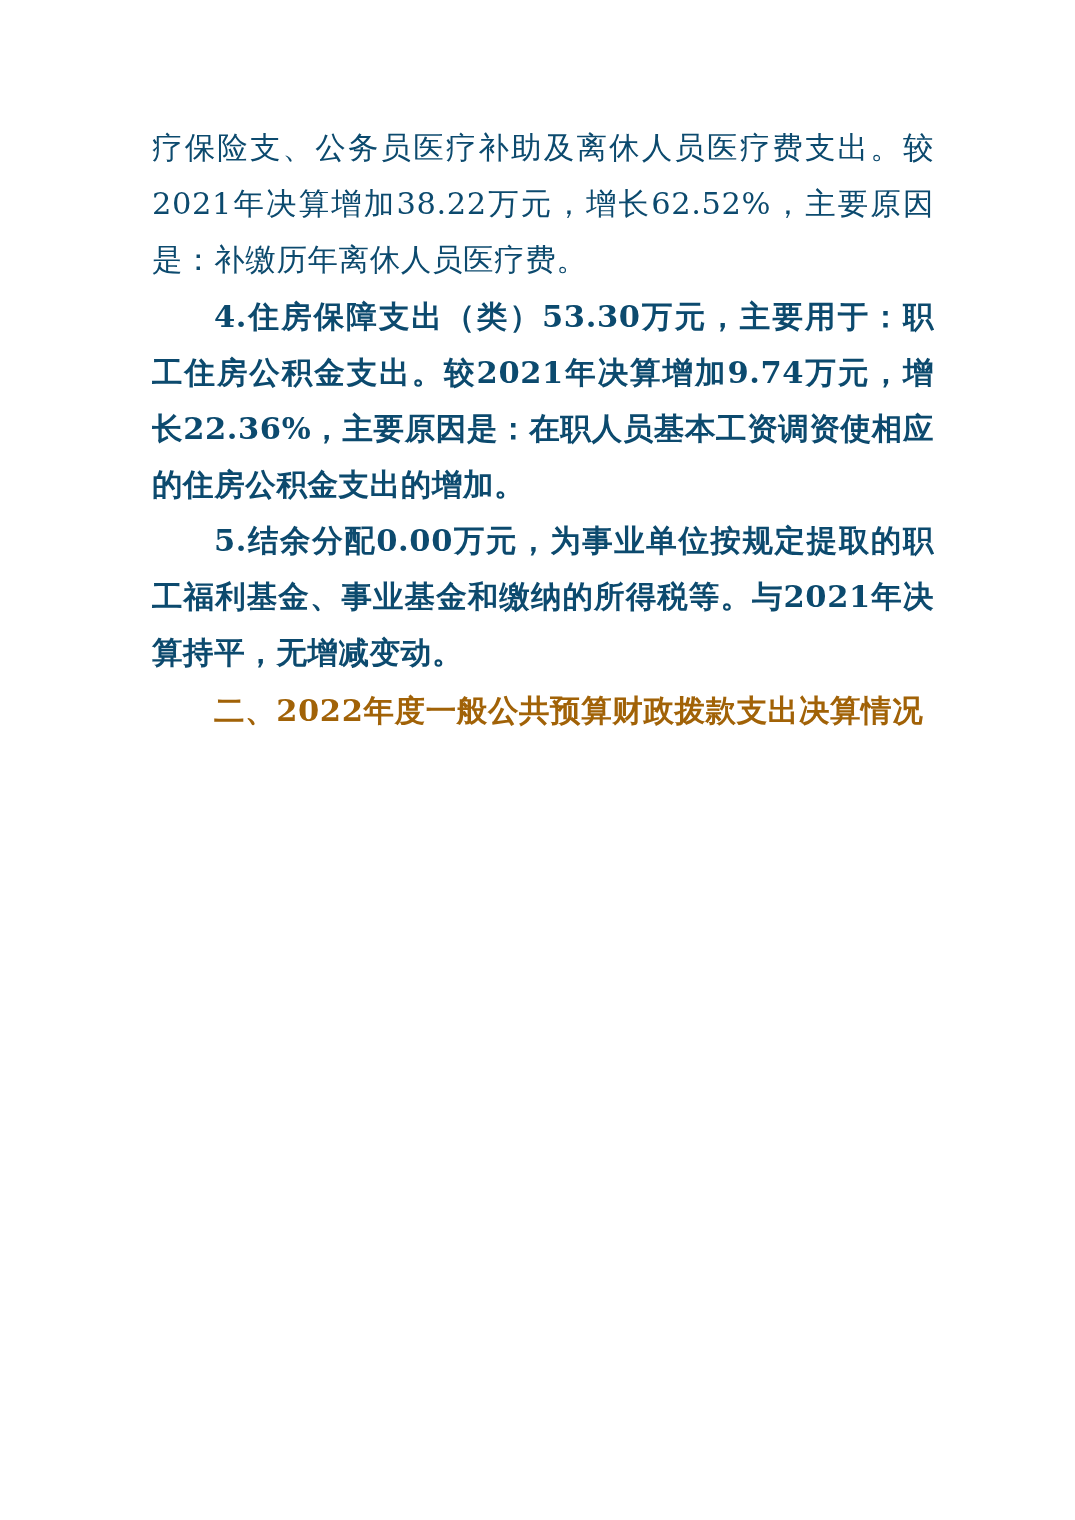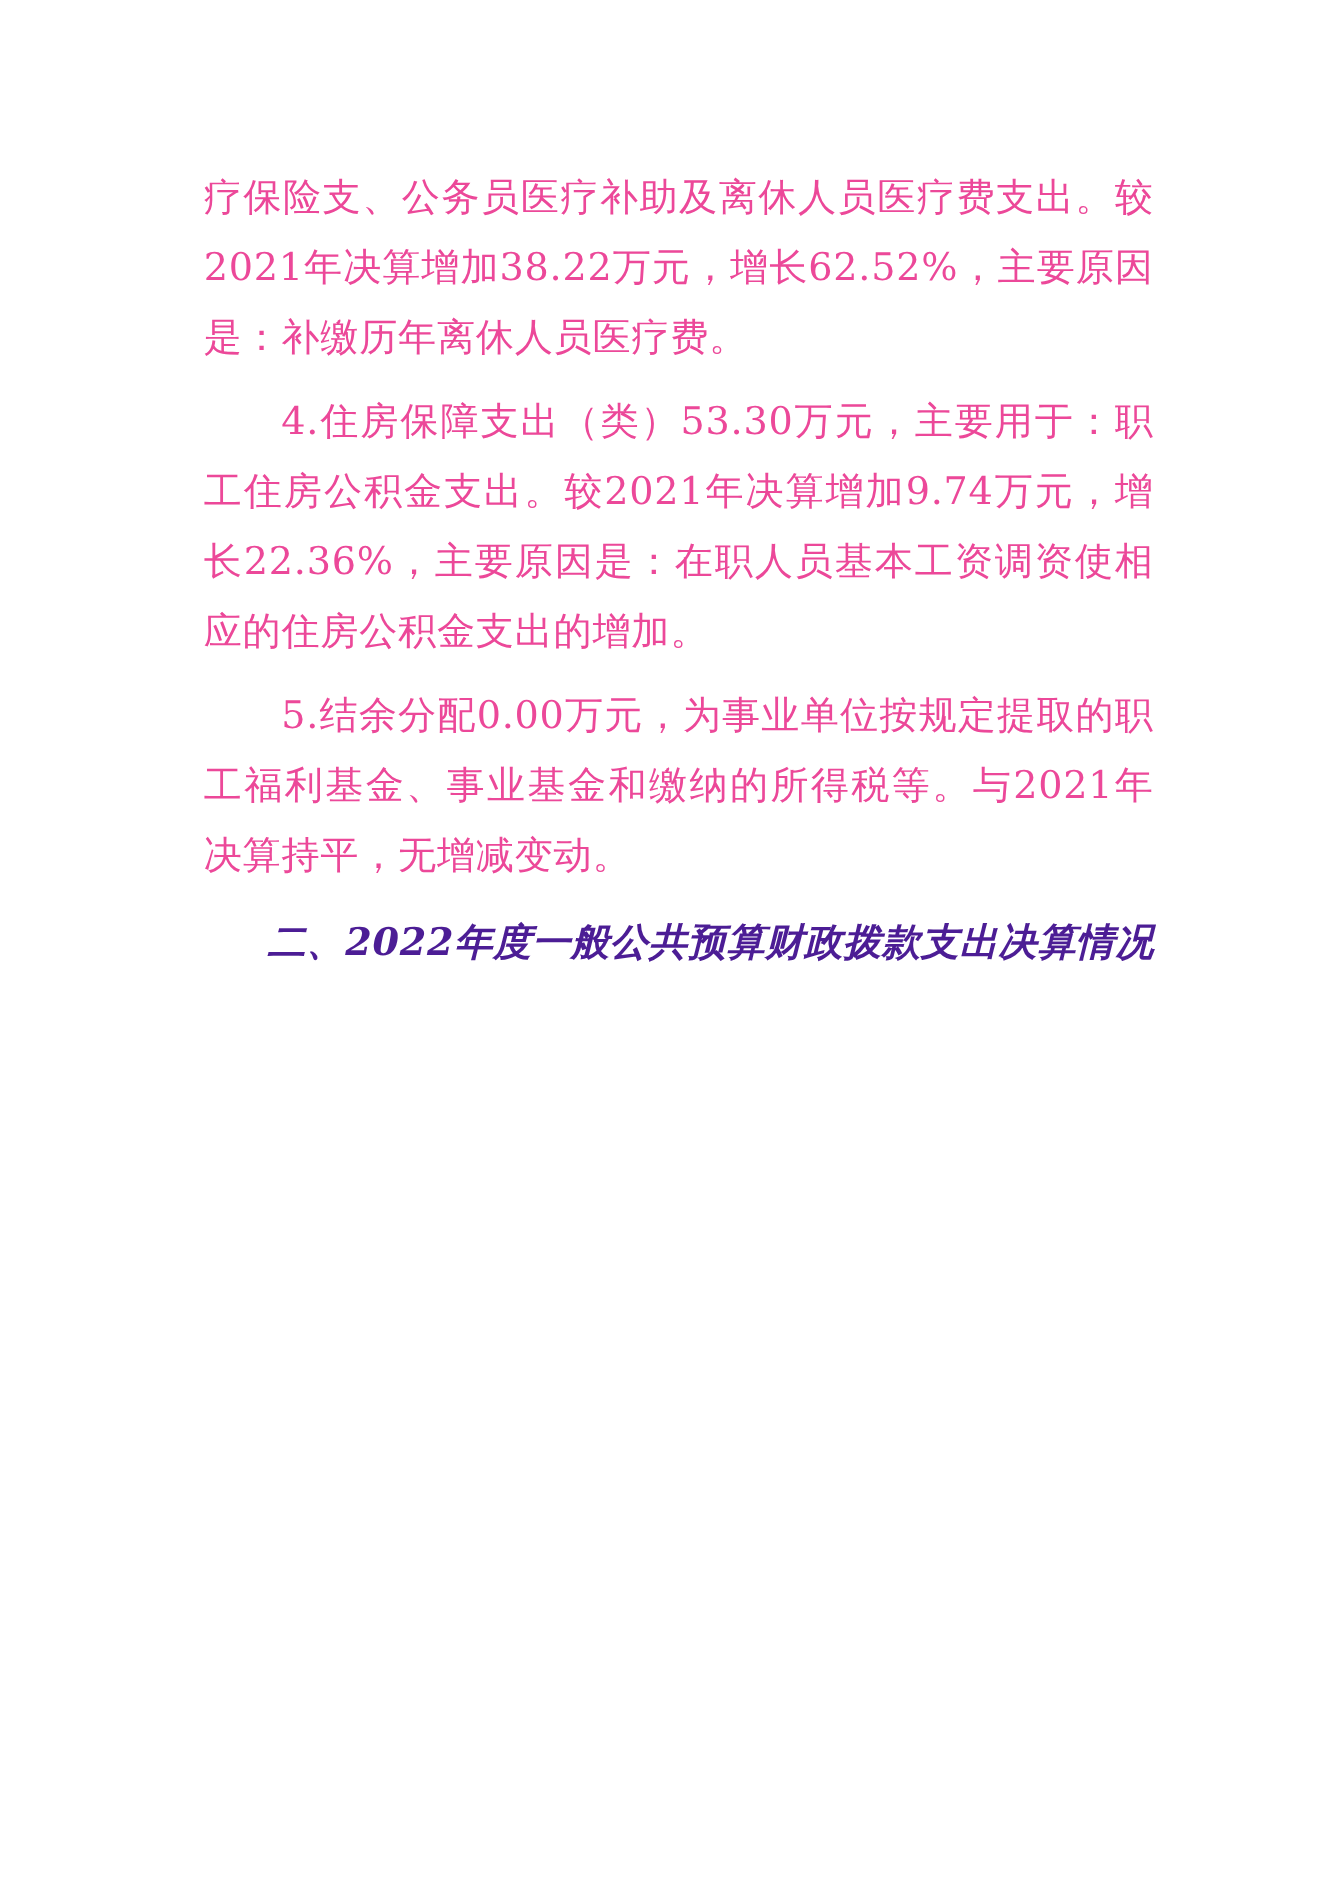--- a/index.html
+++ b/index.html
@@ -21,40 +21,40 @@
   .content {
     position: absolute;
     left: 152px;
     top: 120px;
     width: 782px;
   }
   .para {
     font-family: "DejaVu Serif", serif;
     font-size: 30.5px;
     line-height: 56px;
-    color: #ec4899;
+    color: #0c4a6e;
     text-align: justify;
     text-justify: inter-ideograph;
     letter-spacing: 0.6px;
-    margin: 11px;
+    margin: 0;
     text-indent: 0;
   }
   .para.indent {
     text-indent: 62px;
+    font-weight: bold;
   }
   .heading {
     font-family: "DejaVu Serif", serif;
     font-size: 30.5px;
     line-height: 56px;
     font-weight: bold;
-    color: #4c1d95;
+    color: #a16207;
     margin: 0;
     text-indent: 62px;
     letter-spacing: 0.6px;
-    font-style: italic;
   }
   .spacer-sm { height: 2px; }
 </style>
 </head>
 <body>
 
 <div class="page">
   <div class="content">
 
     <p class="para">疗保险支、公务员医疗补助及离休人员医疗费支出。较2021年决算增加38.22万元，增长62.52%，主要原因是：补缴历年离休人员医疗费。</p>

